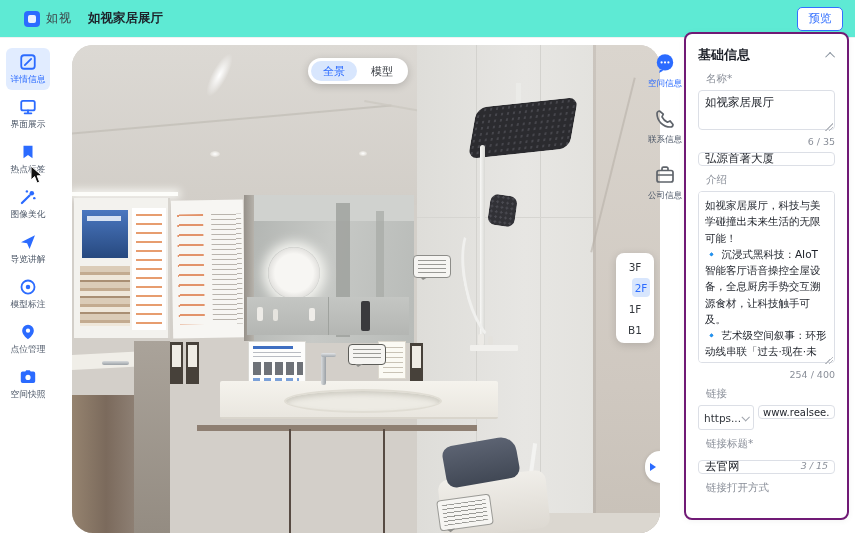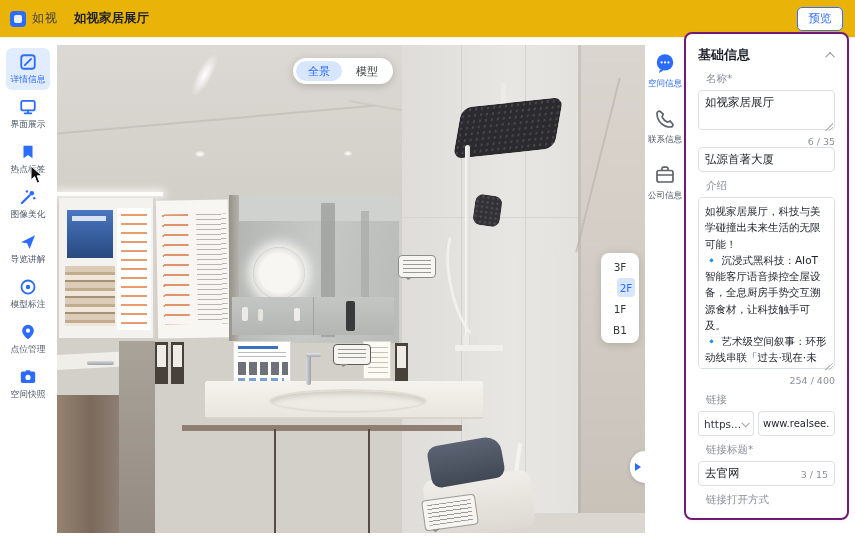--- a/index.html
+++ b/index.html
@@ -1,21 +1,21 @@
 <!DOCTYPE html>
 <html><head>
 <meta charset="utf-8">
 <style>
   * { margin:0; padding:0; box-sizing:border-box; }
   html,body { width:855px; height:538px; overflow:hidden; background:#fff;
     font-family:"DejaVu Sans","Liberation Sans",sans-serif; }
 
   
-  .topbar { position:absolute; left:0; top:0; width:855px; height:38px; background:#eab308;
-    border-bottom:1px solid #f0f1f2; display:flex; align-items:center; padding:0 12px 0 10px; }
+  .topbar { position:absolute; left:0; top:0; width:855px; height:38px; background:#5eead4;
+    border-bottom:1px solid #f0f1f2; display:flex; align-items:center; padding:0 12px 0 24px; }
   .logo { display:flex; align-items:center; gap:6px; }
   .logo-mark { width:16px; height:16px; border-radius:4px; background:#2b6bff; position:relative; }
   .logo-mark:after { content:""; position:absolute; left:4px; top:4px; width:8px; height:8px;
     border-radius:2px; background:#fff; opacity:.9; }
   .logo-text { font-size:12px; color:#3c3f44; letter-spacing:1px; }
   .doc-title { font-size:12.5px; font-weight:bold; color:#1d2129; margin-left:16px; }
   .preview-btn { margin-left:auto; width:46px; height:24px; border:1px solid #3370ff; color:#3370ff;
     background:#fff; border-radius:5px; font-size:11.5px; display:flex; align-items:center;
     justify-content:center; cursor:pointer; }
 
@@ -23,22 +23,22 @@
   .sidebar { position:absolute; left:6px; top:48px; width:44px; }
   .side-item { width:44px; padding:5px 0 4px; margin-bottom:3px; border-radius:6px;
     display:flex; flex-direction:column; align-items:center; cursor:pointer; }
   .side-item .icn { width:18px; height:18px; color:#2b6bff; }
   .side-item .lbl { font-size:9.5px; color:#4e5969; margin-top:2px; transform:scale(.92); white-space:nowrap; }
   .side-item.active { background:#e1ecff; }
   .side-item.active .lbl { color:#2b6bff; }
   .icn svg { width:100%; height:100%; display:block; }
 
   
-  .viewer { position:absolute; left:57px; top:45px; width:588px; height:488px;
-    border-radius:0; overflow:hidden; background:#d3cfc9; }
+  .viewer { position:absolute; left:72px; top:45px; width:588px; height:488px;
+    border-radius:21px; overflow:hidden; background:#d3cfc9; }
   .s { position:absolute; }
 
   .ceiling { left:0; top:0; width:588px; height:160px;
     background:linear-gradient(180deg,#dcd9d4,#d2cec8); }
   .ceil-lineA { left:-10px; top:74px; width:330px; height:2px; background:#c3bfb8; transform:rotate(-5deg); opacity:.8;}
   .ceil-lineB { left:290px; top:82px; width:310px; height:2px; background:#ccc8c1; transform:rotate(10deg); opacity:.8;}
   .light-streak { left:140px; top:6px; width:15px; height:48px; border-radius:50%;
     background:radial-gradient(closest-side,#ffffff,rgba(255,255,255,0)); transform:rotate(28deg); }
   .spot { width:10px; height:6px; border-radius:50%; background:radial-gradient(#fff,#ddd9d2 80%); }
 
@@ -178,36 +178,36 @@
   .panel { position:absolute; left:684px; top:32px; width:165px; height:488px; background:#fff;
     border:2px solid #701a75; border-radius:8px; box-shadow:0 1px 6px rgba(0,0,0,.05);
     padding:12px 12px 10px; overflow:hidden; }
   .panel-head { display:flex; align-items:center; justify-content:space-between; margin-bottom:8px; }
   .panel-title { font-size:13px; font-weight:bold; color:#1d2129; }
   .chev-up { width:7px; height:7px; border-left:1.5px solid #86909c; border-top:1.5px solid #86909c;
     transform:rotate(45deg) translateY(2px); cursor:pointer; }
   .f-label { font-size:10.5px; color:#8a8f99; margin:7px 8px 4px; }
   .f-input, .f-textarea { width:100%; border:1px solid #dcdfe6; border-radius:4px; background:#fff;
     font-size:11.5px; color:#1d2129; padding:4px 6px; font-family:inherit; outline:none; resize:none; }
-  .f-input { height:25px; }
+  .f-input { height:14px; }
   .name-area { height:40px; }
   .intro-area { height:172px; font-size:10.5px; line-height:1.55; padding:5px 6px; }
   .counter-row { text-align:right; font-size:9.5px; color:#8a8f99; margin-top:2px; }
   .resize-wrap { position:relative; }
   .resize-corner { position:absolute; right:2px; bottom:3px; width:8px; height:8px; pointer-events:none;
     background:linear-gradient(135deg,transparent 0 50%,#b9bcc2 50% 57%,transparent 57% 72%,#b9bcc2 72% 79%,transparent 79%); }
   .link-row { display:flex; gap:4px; }
   .proto-select { width:56px; height:25px; border:1px solid #dcdfe6; border-radius:3px; font-size:10.5px;
     color:#33373d; display:flex; align-items:center; justify-content:space-between; padding:0 5px; cursor:pointer; }
   .chev-down { width:6px; height:6px; border-right:1.2px solid #a0a5ad; border-bottom:1.2px solid #a0a5ad;
     transform:rotate(45deg) translateY(-1px); }
   .url-input { flex:1; min-width:0; font-size:10px; padding:4px 4px; }
   .inline-counter-wrap { position:relative; }
   .inline-counter { position:absolute; right:7px; top:50%; transform:translateY(-50%);
-    font-size:9.5px; color:#8a8f99; pointer-events:none; }
+    font-size:9.5px; color:#8a8f99; pointer-events:none;font-style:italic; }
 
   .cursor { position:absolute; left:30px; top:165px; width:14px; height:20px; z-index:50; pointer-events:none; }
 </style>
 </head>
 <body>
 
 <div class="topbar">
   <div class="logo">
     <div class="logo-mark"></div>
     <span class="logo-text">如视</span>

